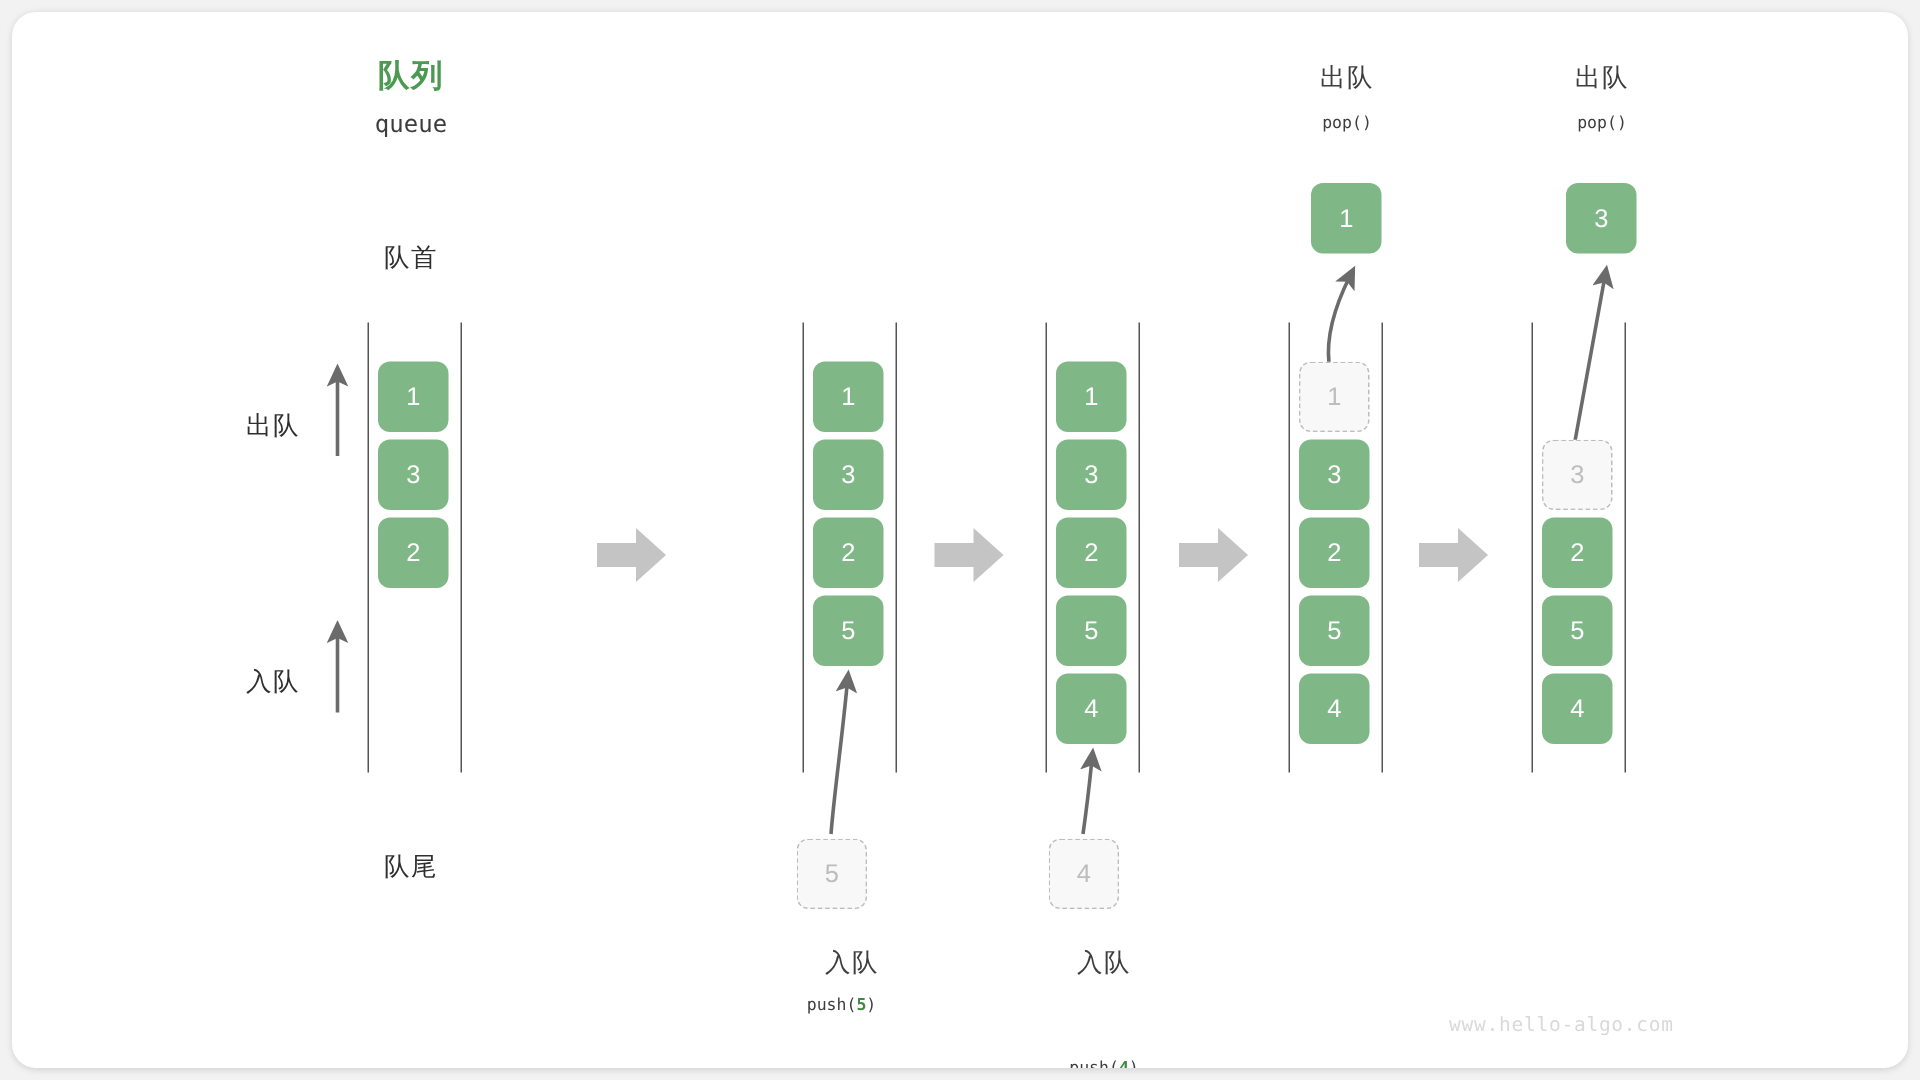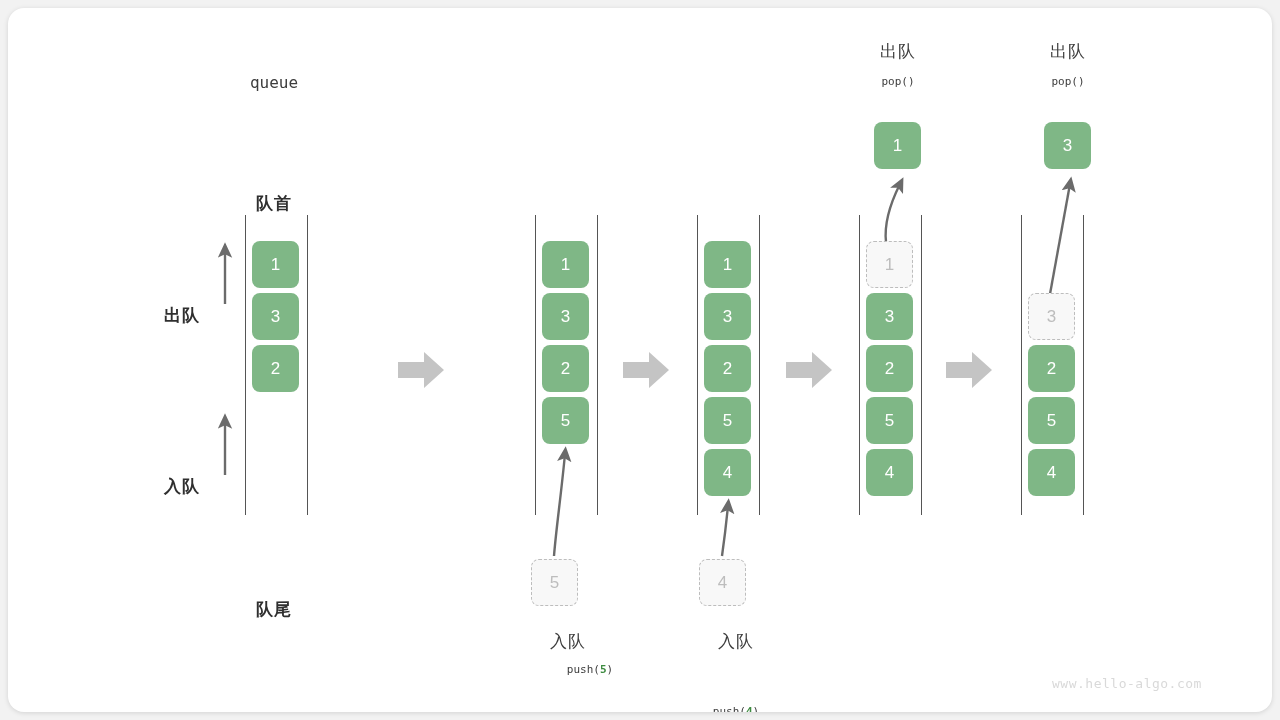--- a/index.html
+++ b/index.html
@@ -41,25 +41,24 @@
     letter-spacing: 1px;
   }
   .title-en {
     font-family: "DejaVu Sans Mono", "Liberation Mono", monospace;
     font-size: 16px;
     color: #3d3d3d;
     text-align: center;
   }
   .label-cn {
     font-size: 17px;
-    font-weight: bold;
+    font-weight: normal;
     color: #2f2f2f;
     text-align: center;
     letter-spacing: 1px;
-    margin-top: 32px;
   }
   .op-cn {
     font-size: 17px;
     color: #3d3d3d;
     text-align: center;
     letter-spacing: 1px;
   }
   .op-code {
     font-family: "DejaVu Sans Mono", "Liberation Mono", monospace;
     font-size: 11px;
@@ -112,20 +111,21 @@
   .step-arrow { position: absolute; }
 
   svg { overflow: visible; }
 </style>
 </head>
 <body>
 
 <div id="stage">
   <div id="card">
 
+    <div class="abs title-cn" style="left:190px; top:28px; width:152px;">队列</div>
     <div class="abs title-en" style="left:190px; top:65px; width:152px;">queue</div>
 
     <div class="abs label-cn" style="left:190px; top:152px; width:152px;">队首</div>
     <div class="abs label-cn" style="left:190px; top:558px; width:152px;">队尾</div>
 
     <div class="abs label-cn" style="left:140px; top:264px; width:68px;">出队</div>
     <svg class="abs" style="left:204px; top:234px;" width="26" height="64">
       <defs>
         <marker id="mk-gray" markerWidth="7" markerHeight="7" refX="3.2" refY="3" orient="auto">
           <path d="M0,0 L6.4,3 L0,6 L1.4,3 Z" fill="#6b6b6b"></path>
@@ -162,21 +162,21 @@
     <svg class="abs" style="left:520px; top:430px;" width="70" height="125">
       <defs>
         <marker id="mk-gray2" markerWidth="7" markerHeight="7" refX="3.2" refY="3" orient="auto">
           <path d="M0,0 L6.4,3 L0,6 L1.4,3 Z" fill="#6b6b6b"></path>
         </marker>
       </defs>
       <path d="M26,118 C28,92 33,58 37,16" fill="none" stroke="#6b6b6b" stroke-width="2.4" marker-end="url(#mk-gray2)"></path>
     </svg>
 
     <div class="abs op-cn" style="left:470px; top:622px; width:180px;">入队</div>
-    <div class="abs op-code" style="left:492px; top:655px; width:180px;"><span>push(</span><span class="num">5</span><span>)</span></div>
+    <div class="abs op-code" style="left:463px; top:655px; width:180px;"><span>push(</span><span class="num">5</span><span>)</span></div>
 
     <svg class="abs step-arrow" style="left:615px; top:344px;" width="50" height="36">
       <path d="M0,10 L26,10 L26,0 L46,18 L26,36 L26,26 L0,26 Z" fill="#c4c4c4"></path>
     </svg>
 
     <div class="abs rail" style="left:689px; top:207px; height:300px;"></div>
     <div class="abs rail" style="left:751px; top:207px; height:300px;"></div>
 
     <div class="box" style="left:696px; top:233px;">1</div>
     <div class="box" style="left:696px; top:285px;">3</div>
@@ -228,16 +228,16 @@
     </svg>
 
     <div class="abs rail" style="left:1013px; top:207px; height:300px;"></div>
     <div class="abs rail" style="left:1075px; top:207px; height:300px;"></div>
 
     <div class="box ghost" style="left:1020px; top:285px;">3</div>
     <div class="box" style="left:1020px; top:337px;">2</div>
     <div class="box" style="left:1020px; top:389px;">5</div>
     <div class="box" style="left:1020px; top:441px;">4</div>
 
-    <div class="abs watermark" style="left:999px; top:668px; width:240px; text-align:center;">www.hello-algo.com</div>
+    <div class="abs watermark" style="left:958px; top:668px; width:240px; text-align:left;">www.hello-algo.com</div>
 
   </div>
 </div>
 
 </body></html>

